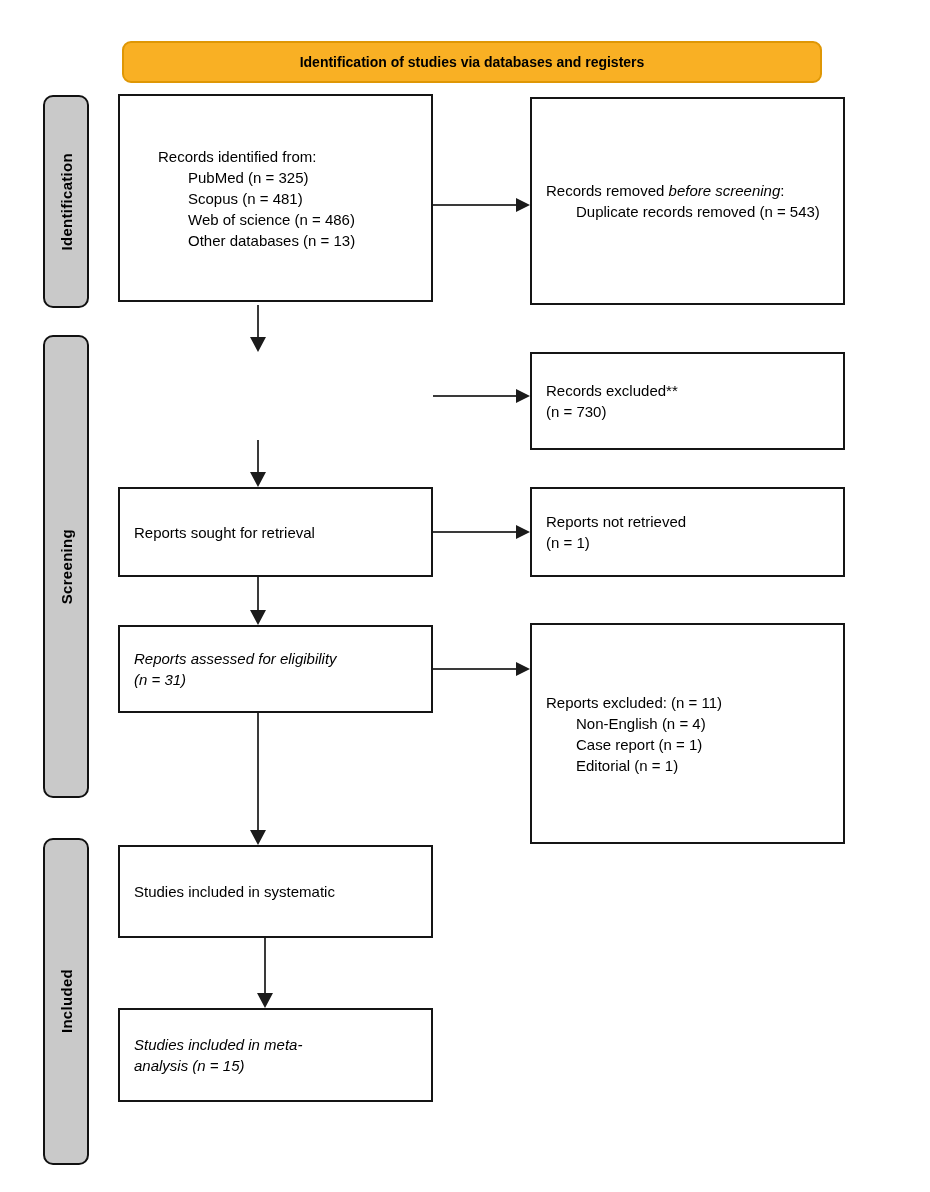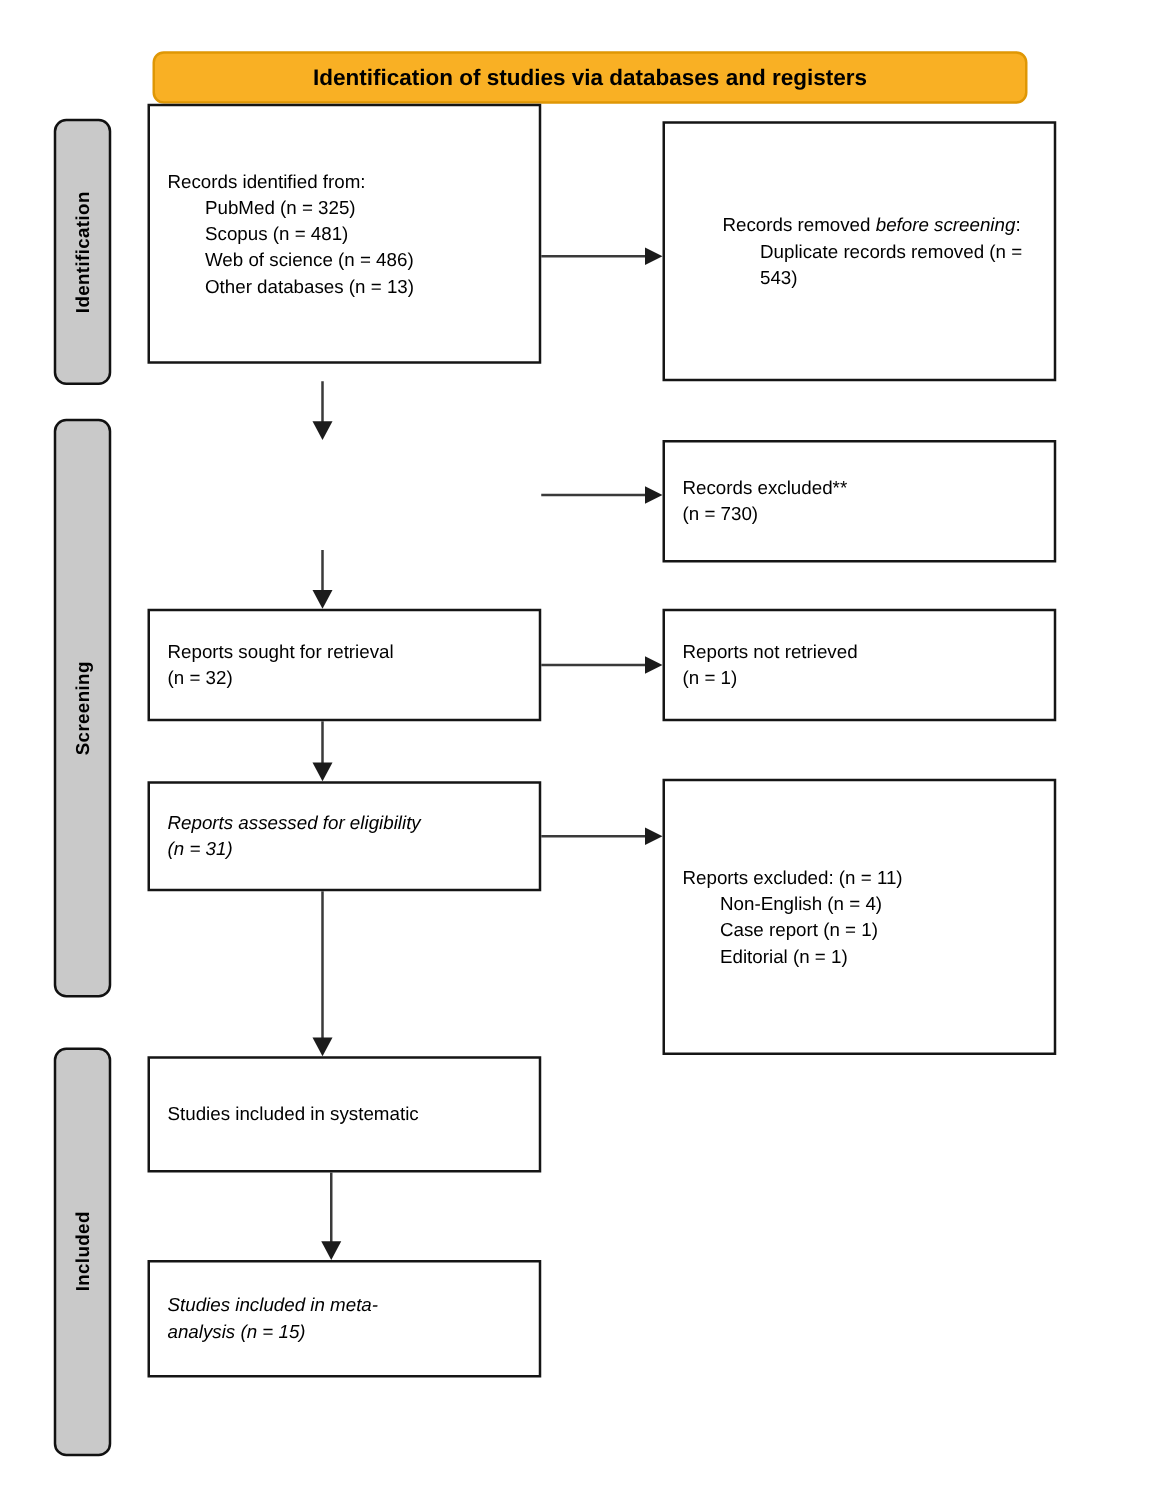--- a/index.html
+++ b/index.html
@@ -13,21 +13,21 @@
   }
   .banner {
     position: absolute;
     left: 122px; top: 41px;
     width: 700px; height: 42px;
     background: #F9B024;
     border: 2px solid #DF9705;
     border-radius: 9px;
     box-sizing: border-box;
     display: flex; align-items: center; justify-content: center;
-    font-size: 18px; font-weight: bold;
+    font-size: 14px; font-weight: bold;
   }
   .stage {
     position: absolute;
     left: 43px; width: 46px;
     background: #C9C9C9;
     border: 2px solid #111;
     border-radius: 10px;
     box-sizing: border-box;
     display: flex; align-items: center; justify-content: center;
   }
@@ -79,48 +79,47 @@
   <div class="stage" style="top:95px; height:213px;">
     <span>Identification</span>
   </div>
   <div class="stage" style="top:335px; height:463px;">
     <span>Screening</span>
   </div>
   <div class="stage" style="top:838px; height:327px;">
     <span>Included</span>
   </div>
 
-  <div class="box col1" style="top:83px; height:208px;">
+  <div class="box col1" style="top:94px; height:208px;padding-left:24px;">
     <div class="content">
       <div>Records identified from:</div>
       <div class="indent">PubMed (n = 325)</div>
       <div class="indent">Scopus (n = 481)</div>
       <div class="indent">Web of science (n = 486)</div>
       <div class="indent">Other databases (n = 13)</div>
     </div>
   </div>
 
-  <div class="box col2" style="top:97px; height:208px;padding-left:32px;">
+  <div class="box col2" style="top:97px; height:208px;">
     <div class="content">
       <div><span>Records removed </span><span class="italic">before screening</span><span>:</span></div>
       <div class="indent">Duplicate records removed (n = 543)</div>
     </div>
   </div>
 
   <div class="box col2" style="top:352px; height:98px;">
     <div class="content">
       <div>Records excluded**</div>
       <div>(n = 730)</div>
     </div>
   </div>
 
   <div class="box col1" style="top:487px; height:90px;">
     <div class="content">
       <div>Reports sought for retrieval</div>
-      <div>(n = 32)</div>
     </div>
   </div>
   <div class="box col2" style="top:487px; height:90px;">
     <div class="content">
       <div>Reports not retrieved</div>
       <div>(n = 1)</div>
     </div>
   </div>
 
   <div class="box col1" style="top:625px; height:88px;font-style:italic;">

